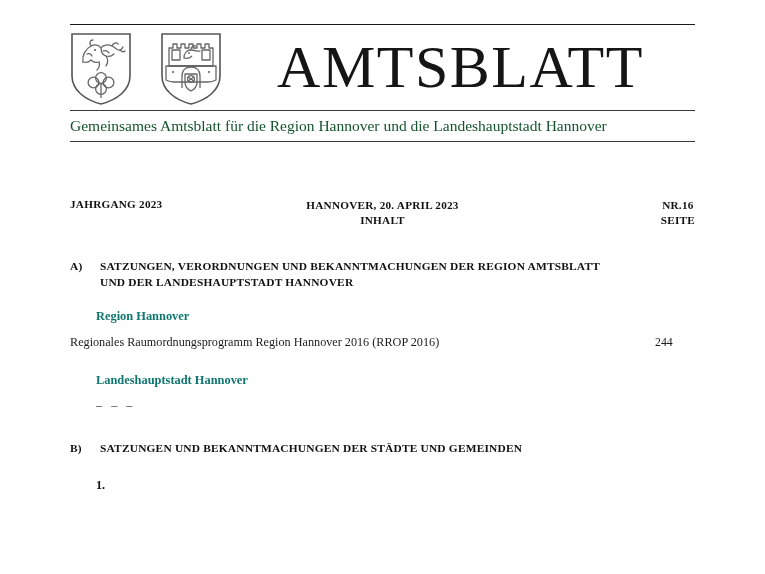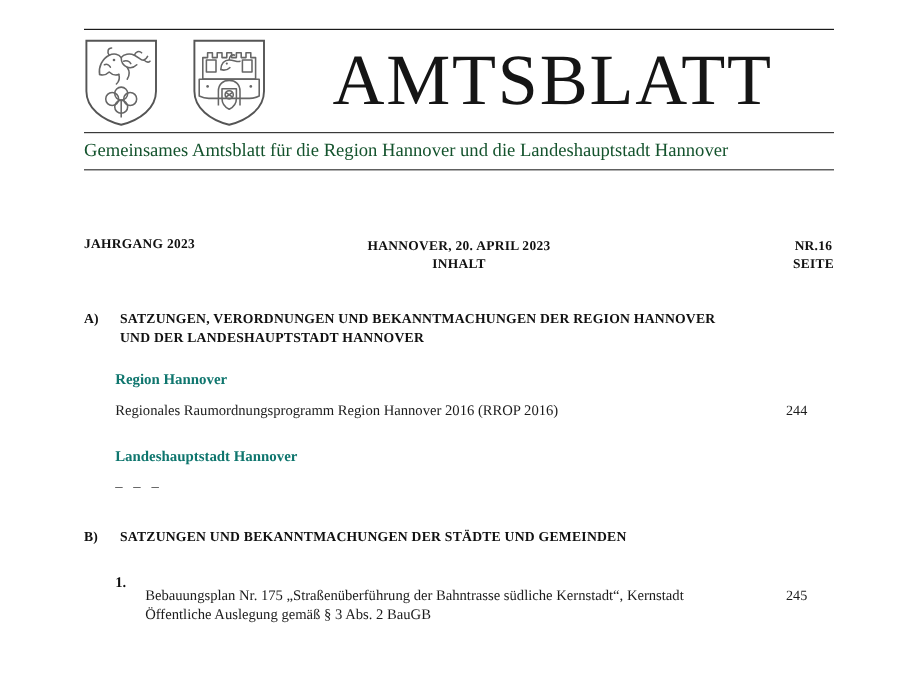--- a/index.html
+++ b/index.html
@@ -144,21 +144,20 @@
   }
   .authority-name {
     font-size: 12.4px;
     font-weight: bold;
     color: #0f766e;
     line-height: 1.4;
   }
 
   .entry {
     position: relative;
-    margin-left: 26px;
     font-size: 12.2px;
     line-height: 1.36;
     color: #1c1c1c;
   }
   .entry-lines {
     padding-right: 70px;
   }
   .entry-page {
     position: absolute;
     right: 0;
@@ -300,21 +299,21 @@
       <div>SEITE</div>
     </div>
   </div>
 
   <div class="content">
 
     <div class="section">
       <div class="section-head">
         <span class="section-letter">A)</span>
         <div class="section-title">
-          <div>SATZUNGEN, VERORDNUNGEN UND BEKANNTMACHUNGEN DER REGION HANNOVER</div>
+          <div>SATZUNGEN, VERORDNUNGEN UND BEKANNTMACHUNGEN DER REGION AMTSBLATT</div>
           <div>UND DER LANDESHAUPTSTADT HANNOVER</div>
         </div>
       </div>
 
       <div class="sp-18"></div>
 
       <div class="authority">
         <div class="authority-name">Region Hannover</div>
       </div>
 
@@ -349,27 +348,20 @@
       </div>
 
       <div class="sp-22"></div>
 
       <div class="numbered">
         <span class="num-marker">1.</span>
 
         <div class="sp-10"></div>
 
         <div class="num-entries">
-          <div class="entry">
-            <div class="entry-lines">
-              <div>Bebauungsplan Nr. 175 „Straßenüberführung der Bahntrasse südliche Kernstadt“, Kernstadt</div>
-              <div>Öffentliche Auslegung gemäß § 3 Abs. 2 BauGB</div>
-            </div>
-            <div class="entry-page">245</div>
-          </div>
 
           <div class="sp-12"></div>
 
         </div>
       </div>
     </div>
 
   </div>
 </div>
 

